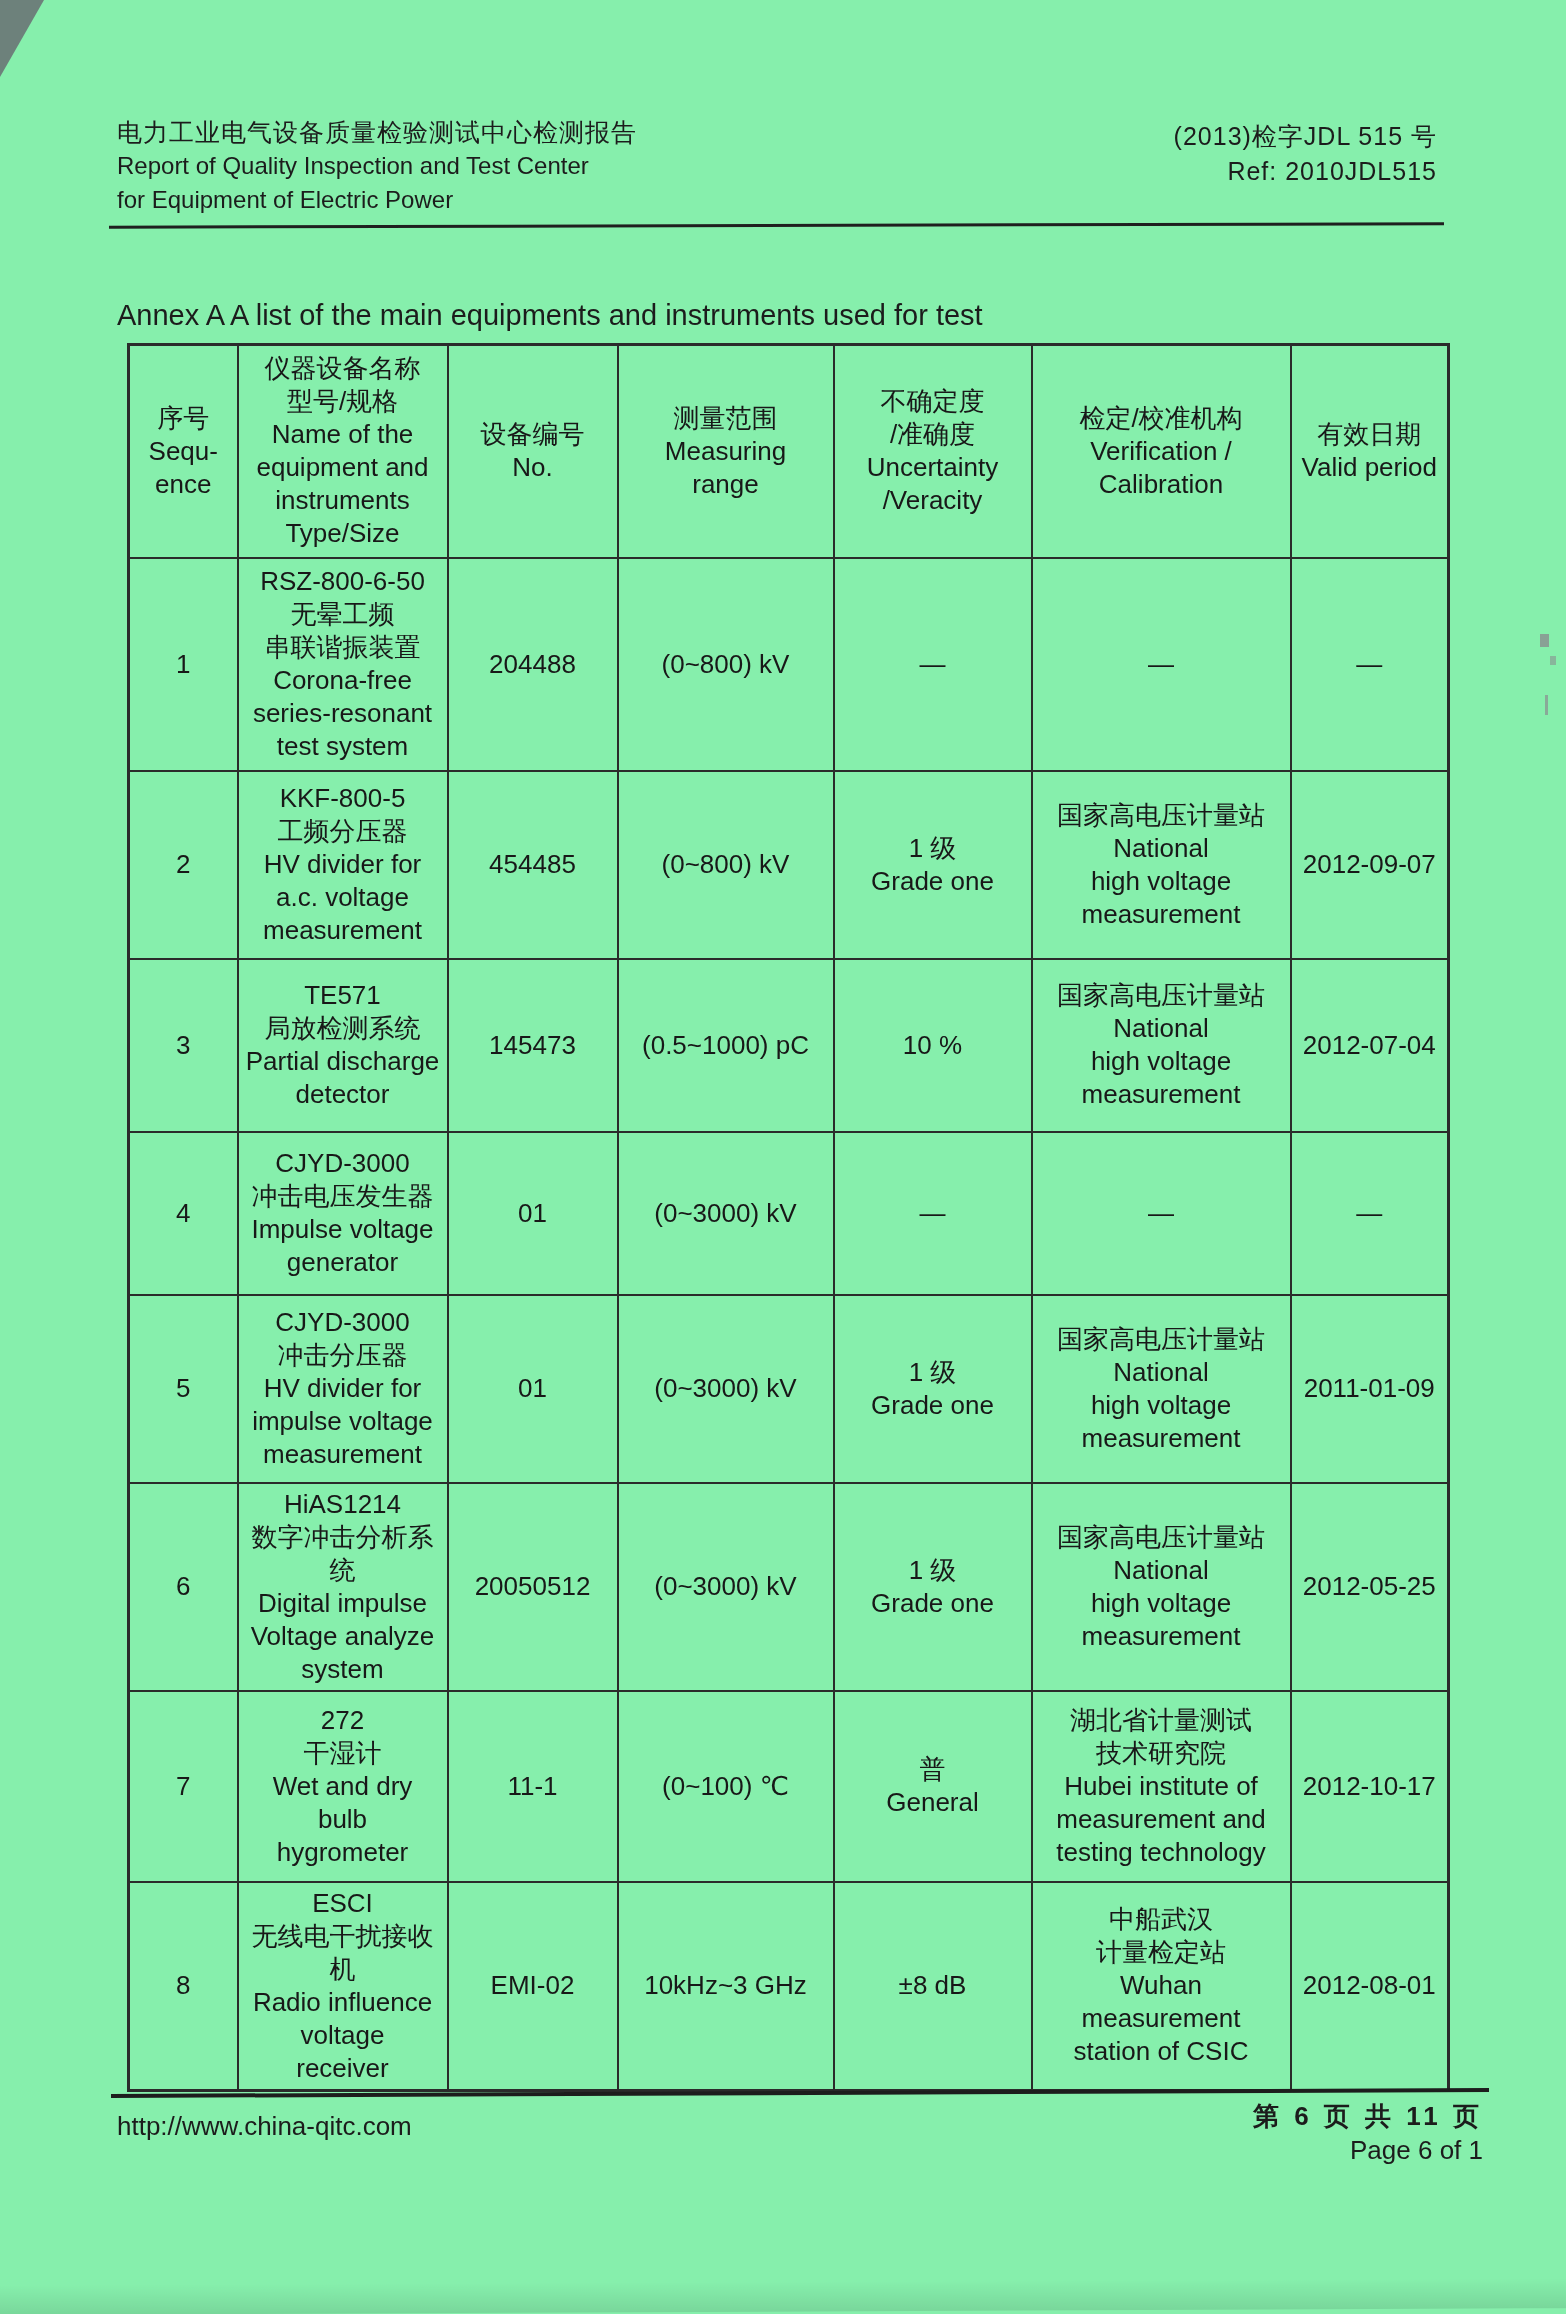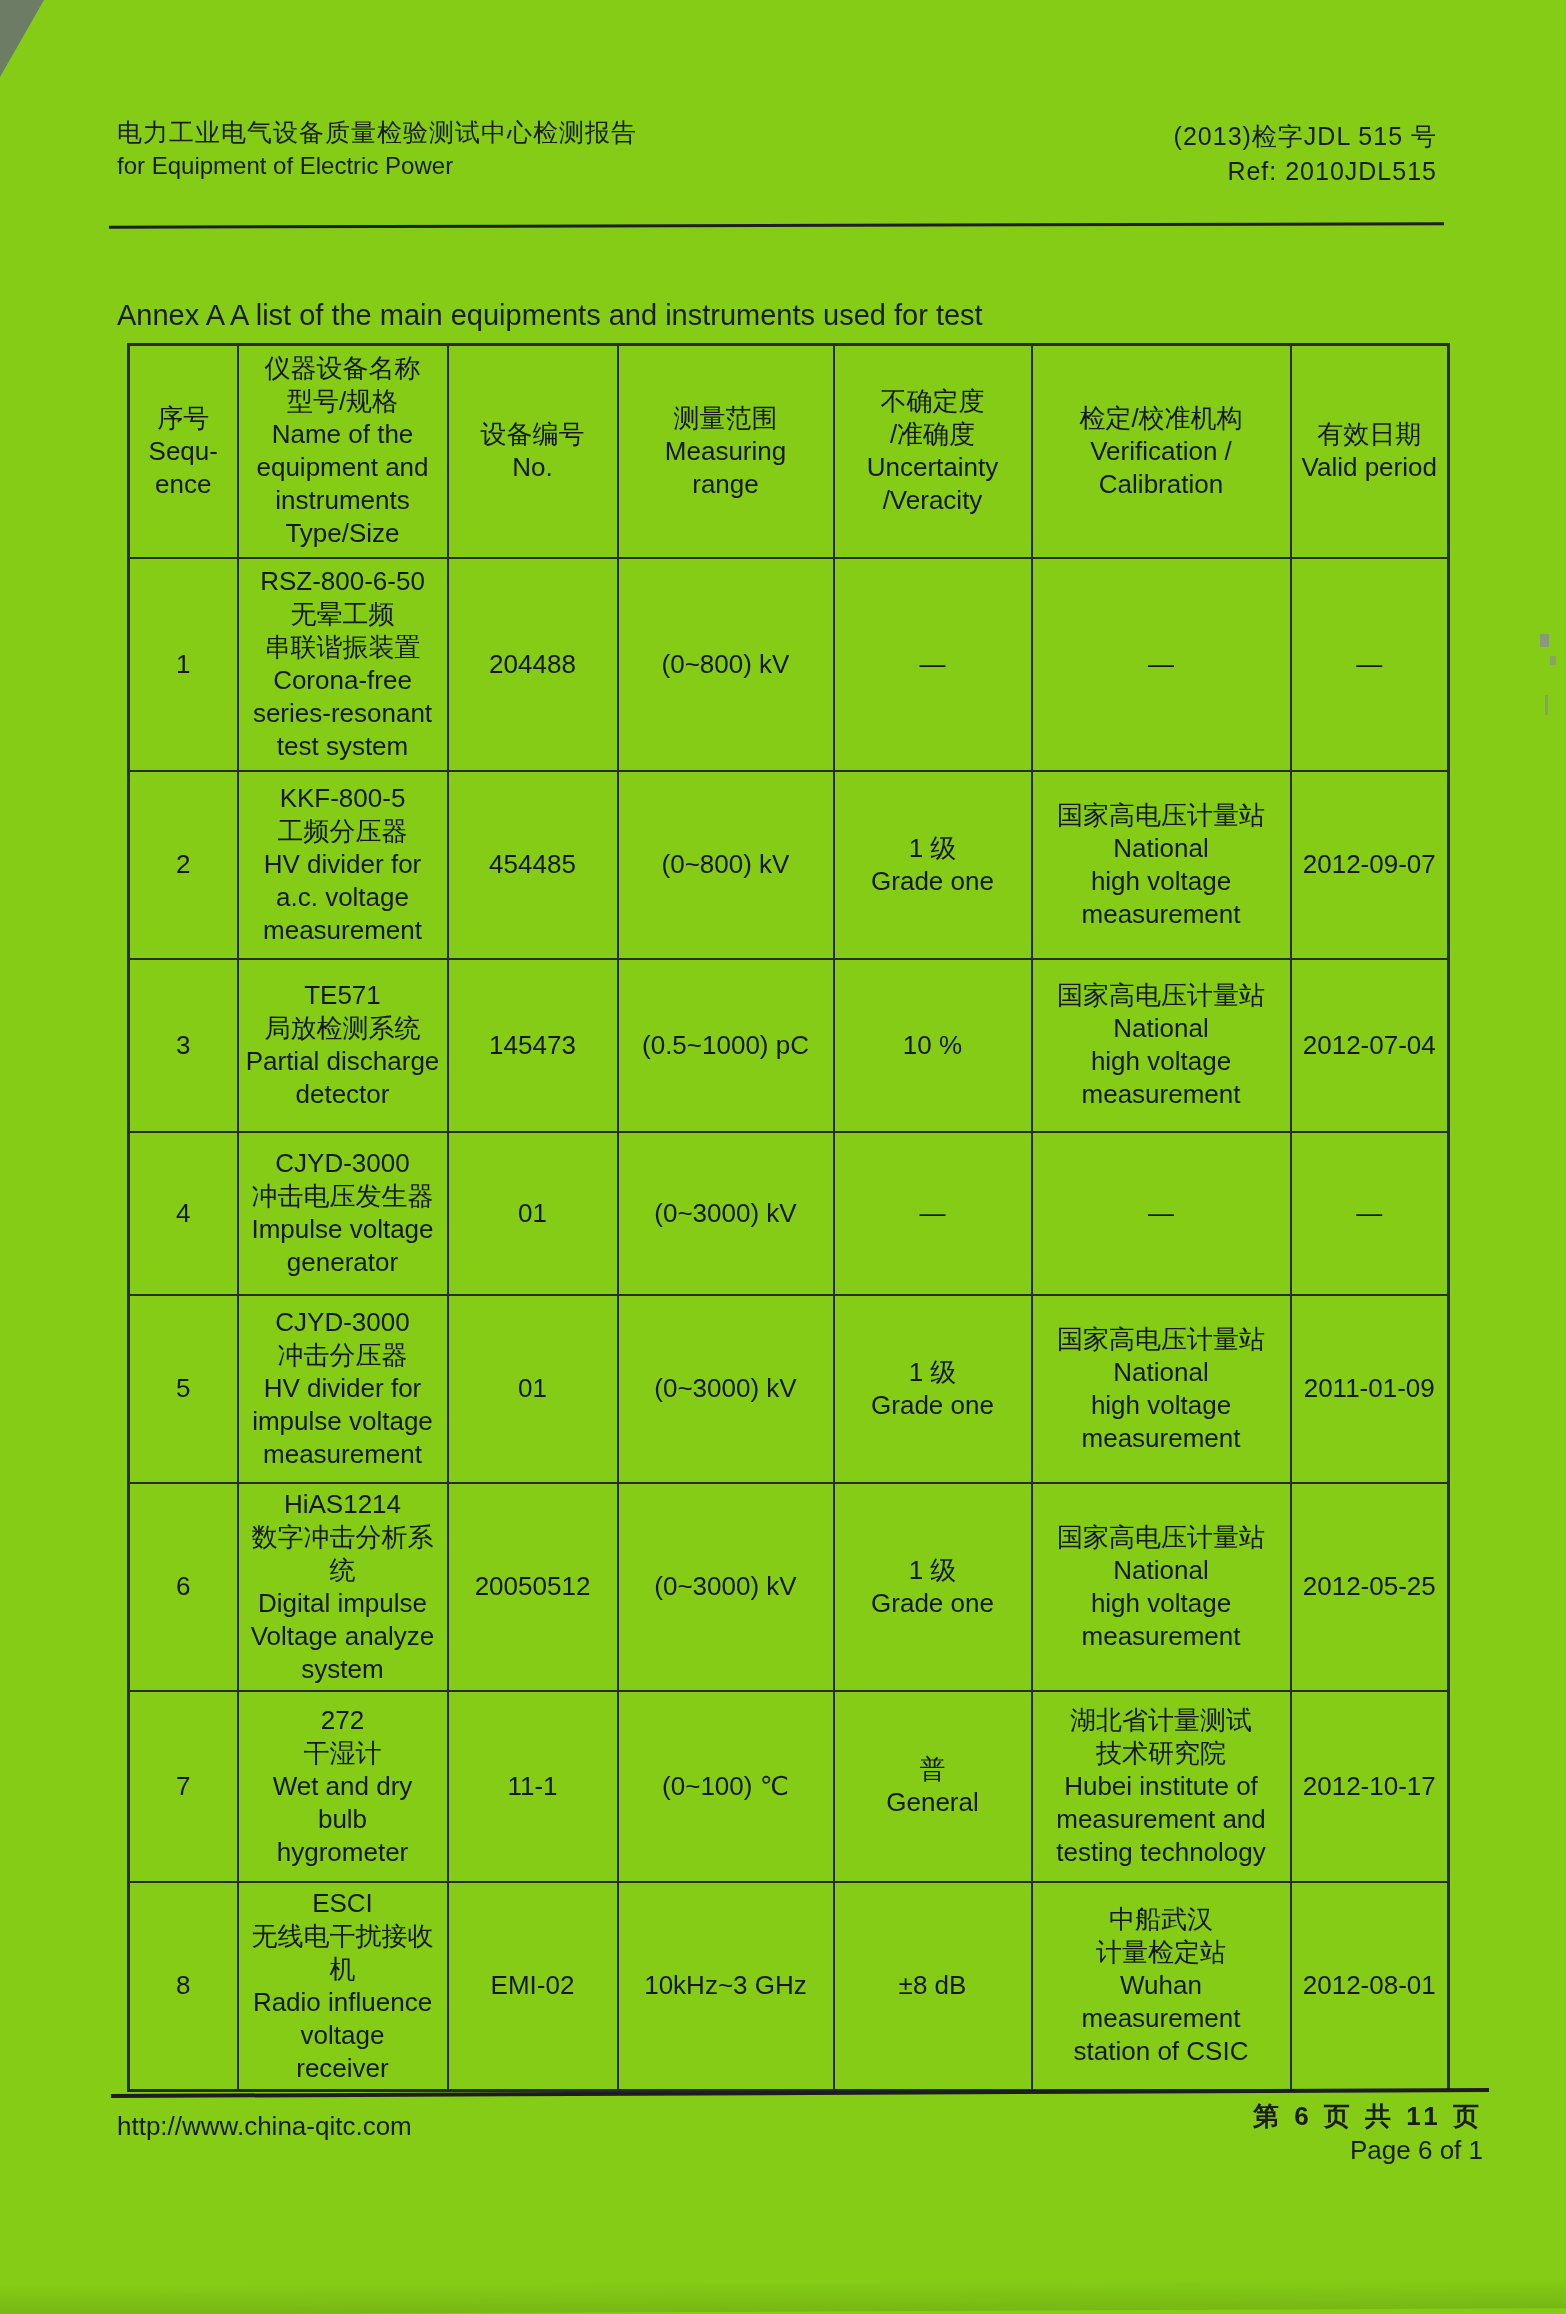--- a/index.html
+++ b/index.html
@@ -2,21 +2,21 @@
 <html><head>
 <meta charset="utf-8">
 <style>
   * { margin: 0; padding: 0; box-sizing: border-box; }
   html, body { background: #e8e8e8; }
   body { font-family: "Liberation Sans", "DejaVu Sans", sans-serif; }
   .page {
     position: relative;
     width: 1566px;
     height: 2315px;
-    background: #84cc16;
+    background: #86efac;
     color: #1c1c1c;
     overflow: hidden;
   }
 
   
   .corner-artifact {
     position: absolute; top: 0; left: 0;
     width: 0; height: 0;
     border-top: 77px solid #686d72;
     border-right: 44px solid transparent;
@@ -85,20 +85,21 @@
 <div class="page">
 
   <div class="corner-artifact"></div>
   <div class="edge-mark m1"></div>
   <div class="edge-mark m2"></div>
   <div class="edge-mark m3"></div>
   <div class="bottom-shadow"></div>
 
   <div class="header-left">
     <div class="zh">电力工业电气设备质量检验测试中心检测报告</div>
+    <div class="en">Report of Quality Inspection and Test Center</div>
     <div class="en">for Equipment of Electric Power</div>
   </div>
   <div class="header-right">
     <div class="line">(2013)检字JDL 515  号</div>
     <div class="line">Ref: 2010JDL515</div>
   </div>
   <div class="header-rule"></div>
 
   <div class="annex-en">Annex A   A list of the main equipments and instruments used for test</div>
 

